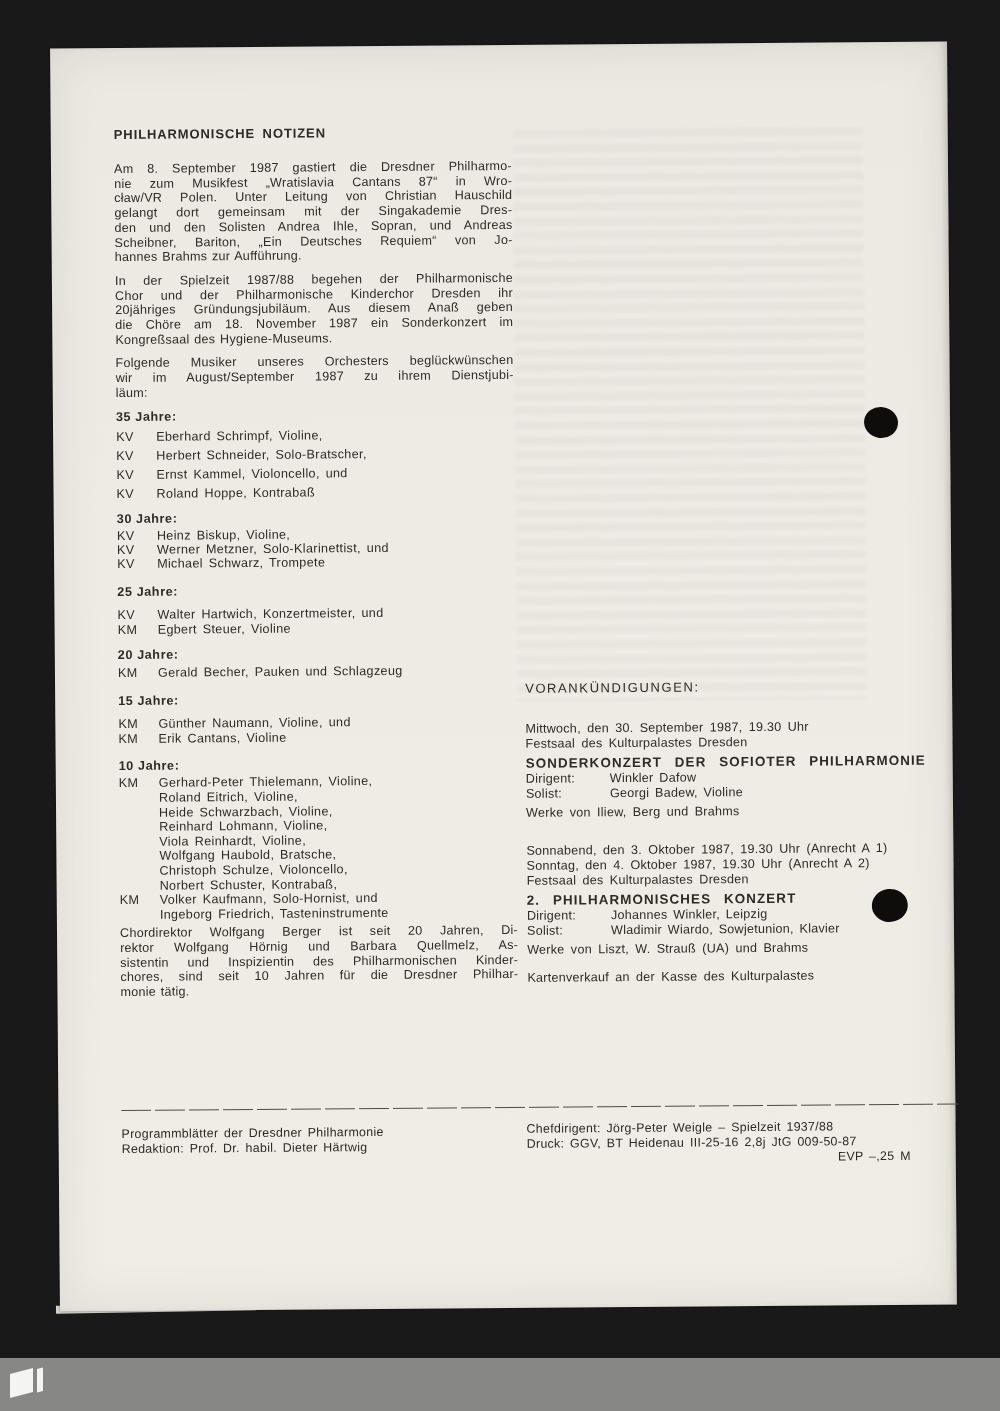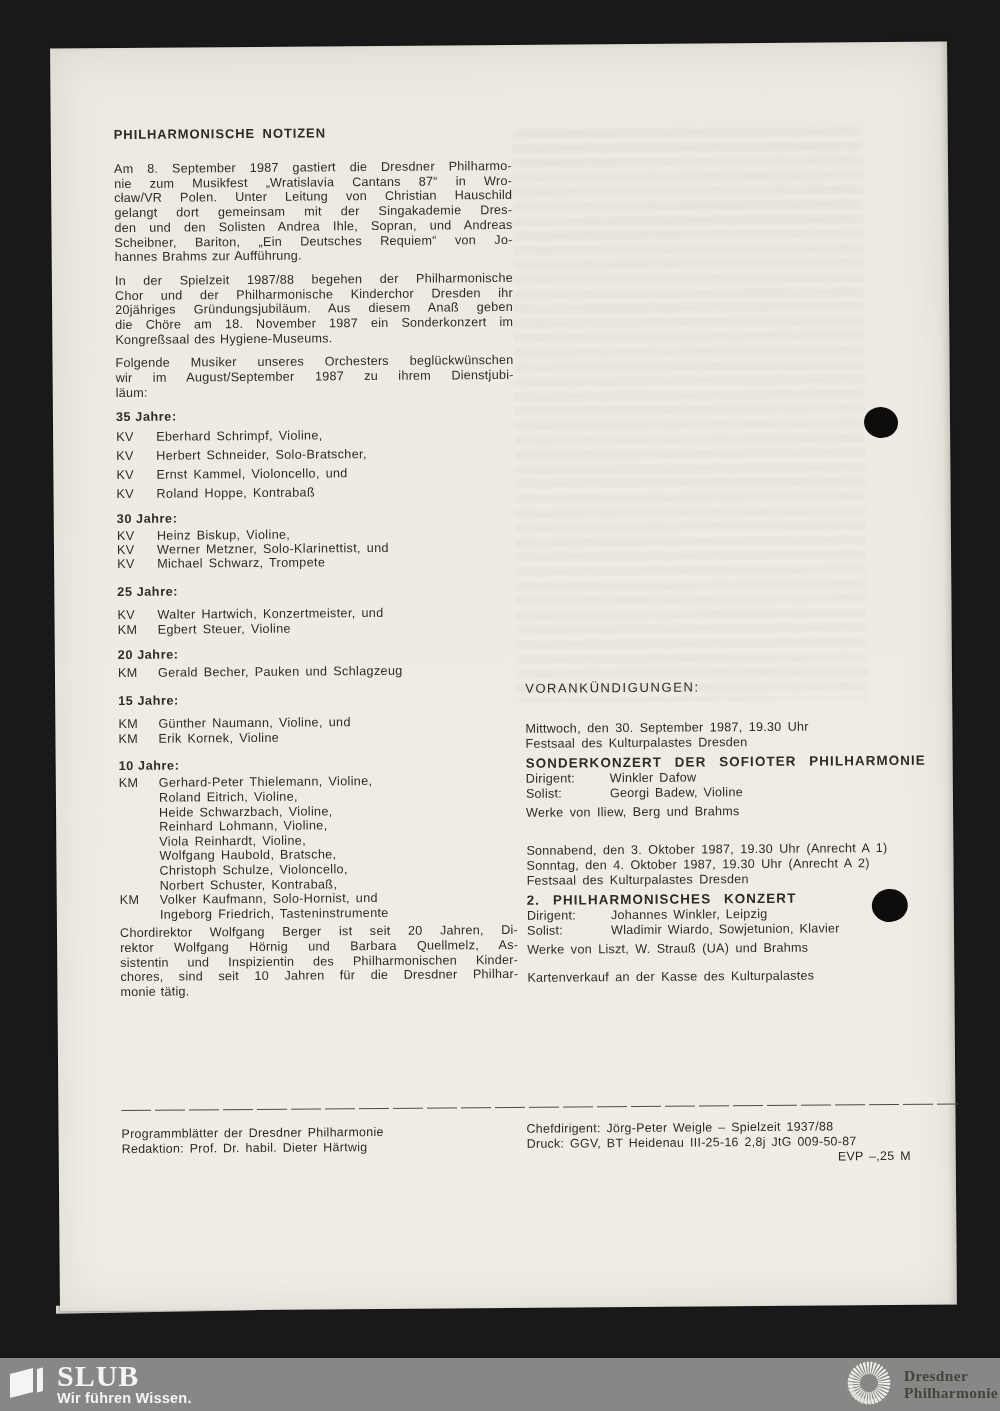--- a/index.html
+++ b/index.html
@@ -139,21 +139,21 @@
           <div class="row"><span class="pref">KV</span><span class="mname">Walter Hartwich, Konzertmeister, und</span></div>
           <div class="row"><span class="pref">KM</span><span class="mname">Egbert Steuer, Violine</span></div>
         </div>
         <div class="group g3">
           <div class="glabel">20 Jahre:</div>
           <div class="row"><span class="pref">KM</span><span class="mname">Gerald Becher, Pauken und Schlagzeug</span></div>
         </div>
         <div class="group g4">
           <div class="glabel">15 Jahre:</div>
           <div class="row"><span class="pref">KM</span><span class="mname">Günther Naumann, Violine, und</span></div>
-          <div class="row"><span class="pref">KM</span><span class="mname">Erik Kornek, Violine</span></div>
+          <div class="row"><span class="pref">KM</span><span class="mname">Erik Cantans, Violine</span></div>
         </div>
         <div class="group g5">
           <div class="glabel">10 Jahre:</div>
           <div class="row"><span class="pref">KM</span><span class="mname">Gerhard-Peter Thielemann, Violine,</span></div>
           <div class="row"><span class="pref"></span><span class="mname">Roland Eitrich, Violine,</span></div>
           <div class="row"><span class="pref"></span><span class="mname">Heide Schwarzbach, Violine,</span></div>
           <div class="row"><span class="pref"></span><span class="mname">Reinhard Lohmann, Violine,</span></div>
           <div class="row"><span class="pref"></span><span class="mname">Viola Reinhardt, Violine,</span></div>
           <div class="row"><span class="pref"></span><span class="mname">Wolfgang Haubold, Bratsche,</span></div>
           <div class="row"><span class="pref"></span><span class="mname">Christoph Schulze, Violoncello,</span></div>
@@ -211,30 +211,14 @@
 </div>
 
 <div class="bottombar">
   <div class="slub">
     <span>
       <svg width="40" height="32" viewBox="0 0 40 32">
         <polygon points="2,7 25,1 25,25 2,31" fill="#f4f4f2"></polygon>
         <polygon points="29,2 35,0.5 35,24 29,25.5" fill="#f4f4f2"></polygon>
       </svg>
     </span>
-    <span class="slub-text">
-      <span class="slub-name">SLUB</span>
-      <span class="slub-tag">Wir führen Wissen.</span>
-    </span>
-  </div>
-  <div class="dphil">
-    <span>
-      <svg width="50" height="50" viewBox="0 0 50 50">
-        <circle cx="25" cy="25" r="15" fill="none" stroke="#efefec" stroke-width="12" stroke-dasharray="1.6 1.25"></circle>
-        <circle cx="25" cy="25" r="19" fill="none" stroke="#efefec" stroke-width="5" stroke-dasharray="1.1 2.4"></circle>
-      </svg>
-    </span>
-    <span class="dphil-text">
-      <span>Dresdner</span><br>
-      <span>Philharmonie</span>
-    </span>
   </div>
 </div>
 
 </body></html>

